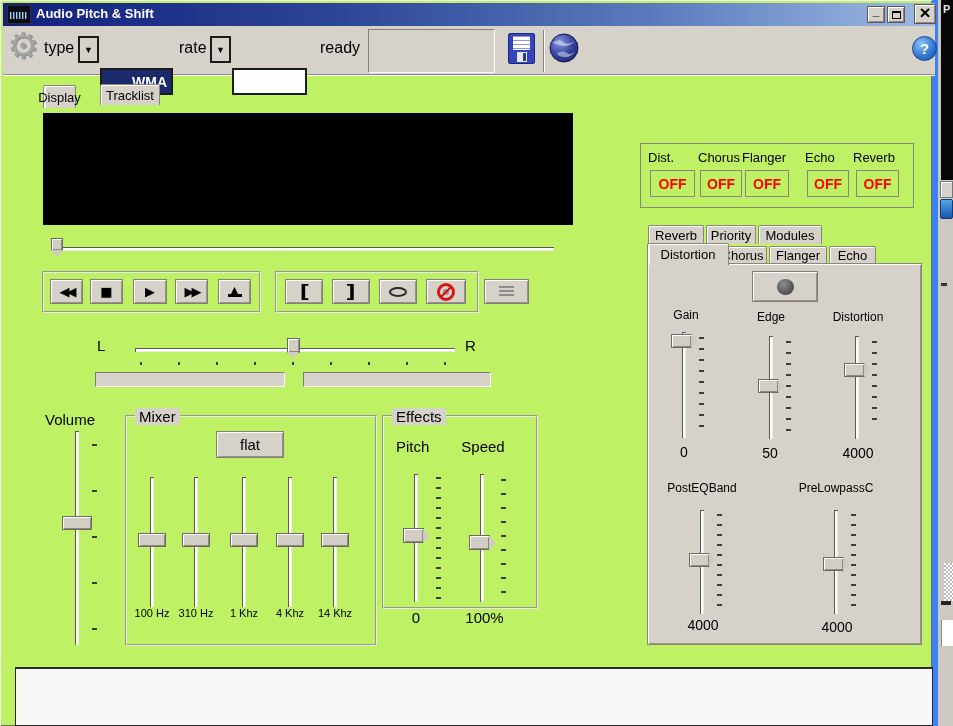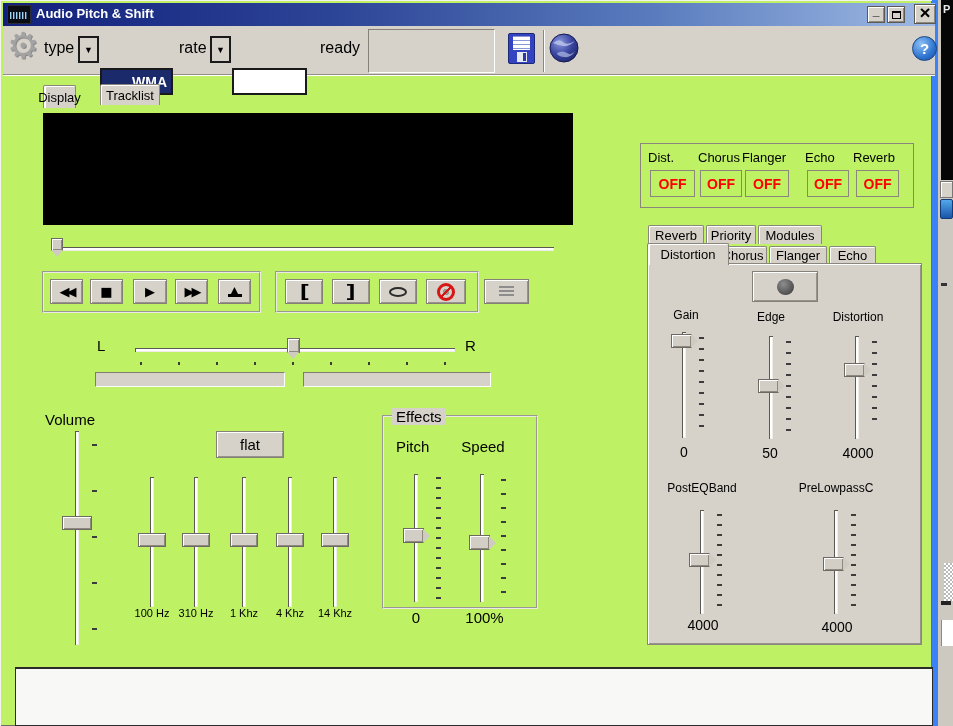--- a/index.html
+++ b/index.html
@@ -220,20 +220,23 @@
   <span class="lbl15 abs" style="left:465px;top:337px;">R</span>
 
   <div class="sunken abs" style="left:95px;top:372px;width:190px;height:15px;"></div>
   <div class="sunken abs" style="left:303px;top:372px;width:188px;height:15px;"></div>
 
   <span class="lbl15 abs" style="left:45px;top:411px;">Volume</span>
   <div class="vtrack abs" style="left:75px;top:431px;height:214px;"></div>
   <div class="thumb abs" style="left:62px;top:516px;width:30px;height:14px;"></div>
   <div class="ticksv abs" style="left:92px;top:444px;height:190px;--step:46px;"></div>
 
+  <div class="groupbox abs" style="left:125px;top:415px;width:252px;height:231px;">
+    <span class="legend">Mixer</span>
+  </div>
   <div class="btn3d abs" style="left:216px;top:431px;width:68px;height:27px;font-size:15px;">
       <span>flat</span>
     </div>
   <div class="vtrack abs" style="left:150px;top:477px;height:130px;"></div>
   <div class="thumb abs" style="left:138px;top:533px;width:28px;height:14px;"></div>
   <div class="vtrack abs" style="left:194px;top:477px;height:130px;"></div>
   <div class="thumb abs" style="left:182px;top:533px;width:28px;height:14px;"></div>
   <div class="vtrack abs" style="left:242px;top:477px;height:130px;"></div>
   <div class="thumb abs" style="left:230px;top:533px;width:28px;height:14px;"></div>
   <div class="vtrack abs" style="left:288px;top:477px;height:130px;"></div>

